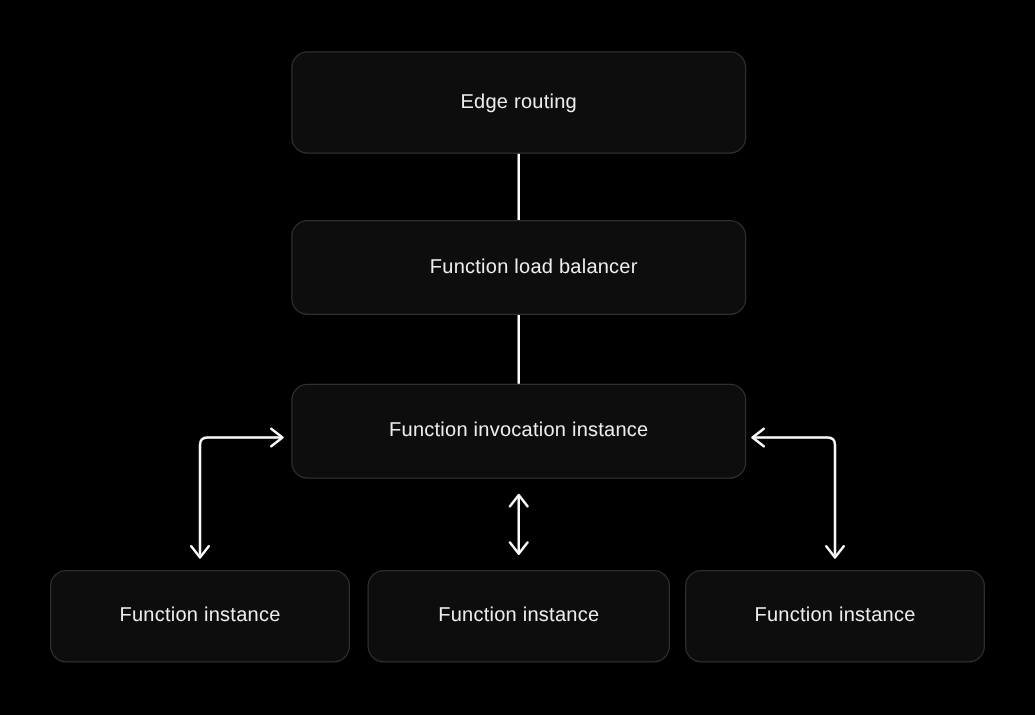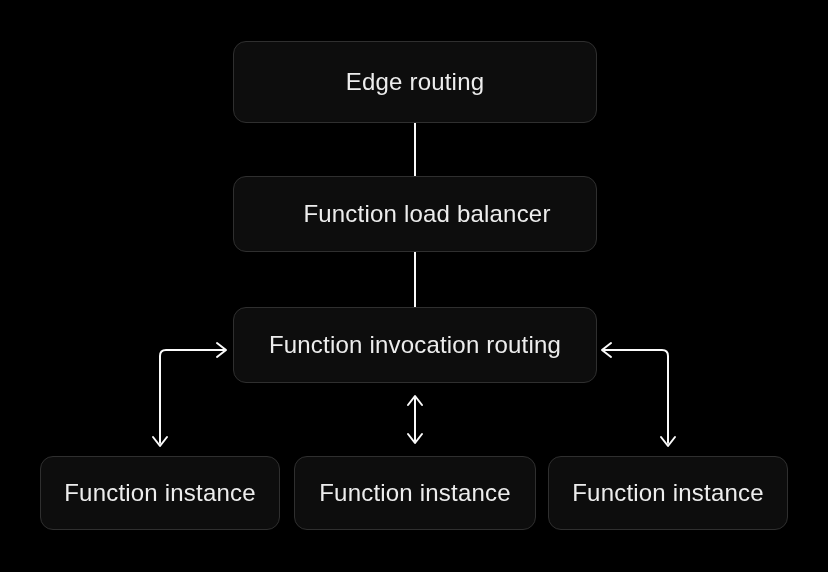--- a/index.html
+++ b/index.html
@@ -25,21 +25,21 @@
     position: absolute; left: 0; top: 0;
     width: 828px; height: 572px;
   }
   .node {
     position: absolute;
     display: flex; align-items: center; justify-content: center;
     background: var(--node-background);
     border: 1px solid var(--node-border);
     border-radius: 13px;
     color: var(--node-text);
-    font-size: 24px;
+    font-size: 16px;
     letter-spacing: 0.2px;
     text-align: center;
   }
   .node-edge-routing               { left: 233px; top: 41px;  width: 364px; height: 82px; }
   .node-function-load-balancer     { left: 233px; top: 176px; width: 364px; height: 76px; padding-left: 24px; }
   .node-function-invocation-service{ left: 233px; top: 307px; width: 364px; height: 76px; }
   .node-function-instance-left     { left: 40px;  top: 456px; width: 240px; height: 74px; }
   .node-function-instance-middle   { left: 294px; top: 456px; width: 242px; height: 74px; }
   .node-function-instance-right    { left: 548px; top: 456px; width: 240px; height: 74px; }
   .connectors path {
@@ -86,21 +86,21 @@
 
   <div class="node node-edge-routing">
     <span>Edge routing</span>
   </div>
 
   <div class="node node-function-load-balancer">
     <span>Function load balancer</span>
   </div>
 
   <div class="node node-function-invocation-service">
-    <span>Function invocation routing</span>
+    <span>Function invocation instance</span>
   </div>
 
   <div class="node node-function-instance-left">
     <span>Function instance</span>
   </div>
 
   <div class="node node-function-instance-middle">
     <span>Function instance</span>
   </div>
 

